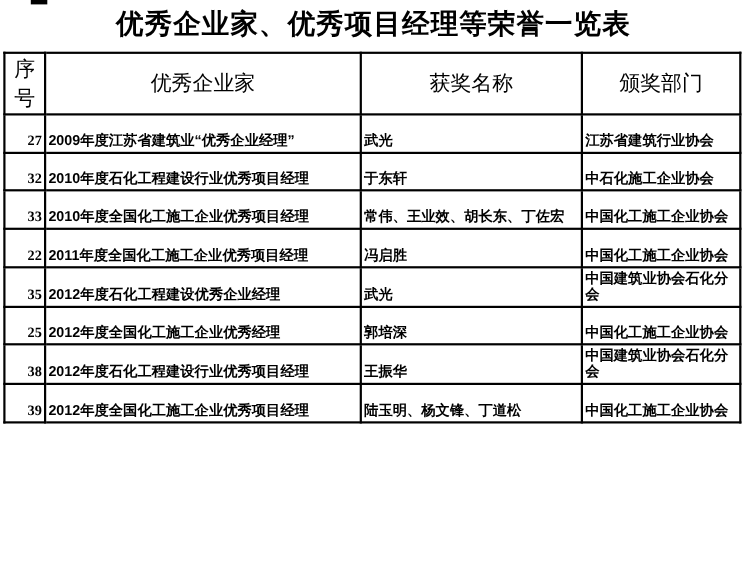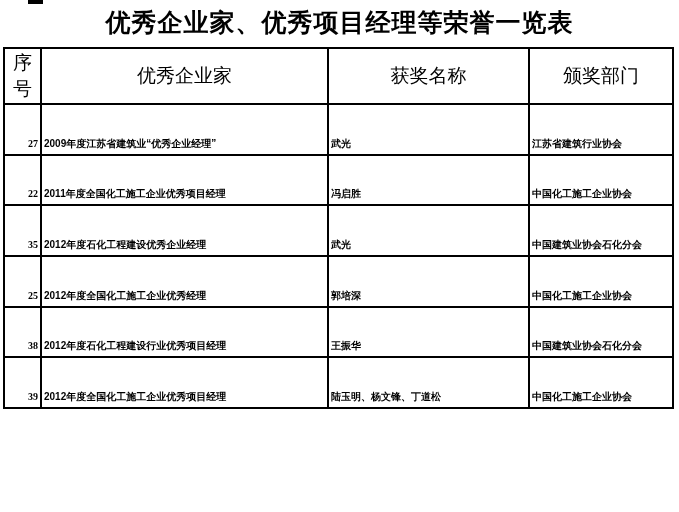--- a/index.html
+++ b/index.html
@@ -47,23 +47,23 @@
   table.honors th {
     height: 33px;
     font-weight: normal;
     font-size: 19px;
     vertical-align: middle;
   }
   table.honors td {
     height: 28.7px;
     vertical-align: bottom;
     font-weight: bold;
-    font-size: 10px;
+    font-size: 13px;
     line-height: 15px;
-    padding: 17px 2px 3px 2px;
+    padding: 1px 2px 3px 2px;
   }
   td.cell-no {
     font-family: "Liberation Serif", serif;
     font-weight: normal;
     font-size: 16px;
     text-align: right;
     padding-right: 3px;
   }
   td.cell-award { padding-left: 2px; }
   td.cell-recipients { padding-left: 3px; }
@@ -96,21 +96,33 @@
     <td class="cell-no">27</td>
     <td class="cell-award">2009年度江苏省建筑业“优秀企业经理”</td>
     <td class="cell-recipients">武光</td>
     <td class="cell-department">江苏省建筑行业协会</td>
   </tr>
 
 
 
 
 
+  <tr>
+    <td class="cell-no">32</td>
+    <td class="cell-award">2010年度石化工程建设行业优秀项目经理</td>
+    <td class="cell-recipients">于东轩</td>
+    <td class="cell-department">中石化施工企业协会</td>
+  </tr>
 
+  <tr>
+    <td class="cell-no">33</td>
+    <td class="cell-award">2010年度全国化工施工企业优秀项目经理</td>
+    <td class="cell-recipients">常伟、王业效、胡长东、丁佐宏</td>
+    <td class="cell-department">中国化工施工企业协会</td>
+  </tr>
 
   <tr>
     <td class="cell-no">22</td>
     <td class="cell-award">2011年度全国化工施工企业优秀项目经理</td>
     <td class="cell-recipients">冯启胜</td>
     <td class="cell-department">中国化工施工企业协会</td>
   </tr>
 
   <tr>
     <td class="cell-no">35</td>

